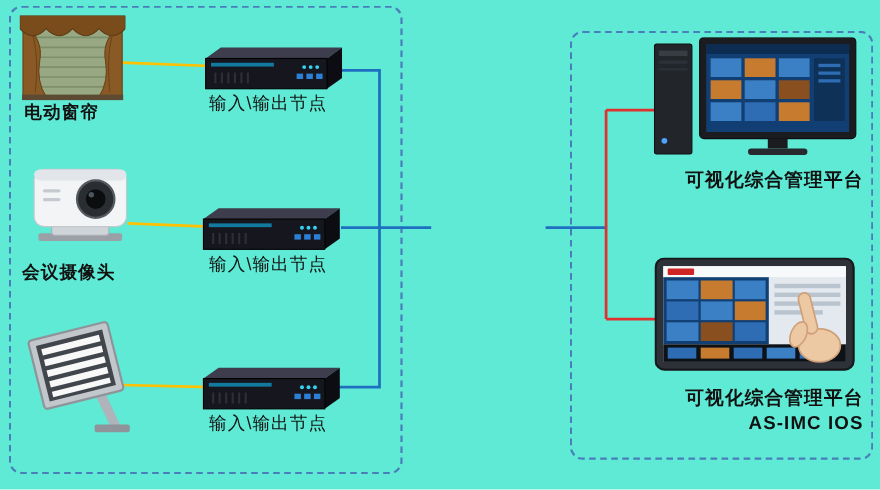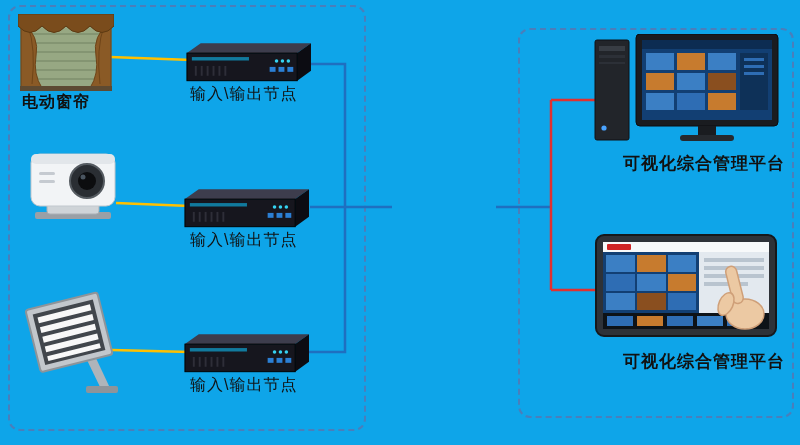--- a/index.html
+++ b/index.html
@@ -1,17 +1,17 @@
 <!DOCTYPE html>
 <html><head>
 <meta charset="utf-8">
 <style>
   html,body{margin:0;padding:0;background:#ffffff;}
   .canvas{
-    position:relative;width:800px;height:445px;background:#0ea5e9;
+    position:relative;width:800px;height:445px;background:#5eead4;
     font-family:"Liberation Sans","DejaVu Sans",sans-serif;overflow:hidden;
   }
   .dashed-box{
     position:absolute;border:2px dashed #4a7ebb;border-radius:12px;
     background:transparent;
   }
   .wires{position:absolute;left:0;top:0;z-index:1;}
   .icon{position:absolute;z-index:2;line-height:0;}
   .label{
     position:absolute;z-index:3;color:#111111;font-size:16px;font-weight:600;
@@ -99,20 +99,21 @@
       <rect x="22" y="55" width="52" height="11" rx="3" fill="#cfd4d8" stroke="#aab0b6"></rect>
       <rect x="6" y="6" width="84" height="52" rx="9" fill="#f2f4f6" stroke="#c2c8ce"></rect>
       <rect x="6" y="6" width="84" height="10" rx="5" fill="#e2e6ea"></rect>
       <circle cx="62" cy="33" r="17" fill="#2a2e33" stroke="#555b61" stroke-width="2"></circle>
       <circle cx="62" cy="33" r="9" fill="#0c0d0f"></circle>
       <circle cx="58" cy="29" r="2.5" fill="#4a5560"></circle>
       <rect x="14" y="24" width="16" height="3" rx="1.5" fill="#c5cad0"></rect>
       <rect x="14" y="32" width="16" height="3" rx="1.5" fill="#c5cad0"></rect>
     </svg>
   </div>
+  <div class="label" style="left:20px;top:238px;">会议摄像头</div>
 
   <div class="icon" style="left:181px;top:186px;">
     <svg width="128" height="42" viewBox="0 0 130 42">
       <polygon points="4,13 18,3 130,3 116,13" fill="#3d3d4d"></polygon>
       <polygon points="116,13 130,3 130,31 116,41" fill="#0c0c12"></polygon>
       <rect x="4" y="13" width="112" height="28" fill="#16161e" stroke="#000"></rect>
       <rect x="9" y="17" width="58" height="3.5" fill="#117a9e"></rect>
       <g stroke="#2e2e38" stroke-width="2">
         <line x1="13" y1="26" x2="13" y2="36"></line>
           <line x1="19" y1="26" x2="19" y2="36"></line>
@@ -245,15 +246,16 @@
 
       <g stroke="#cf9f78" stroke-width="1.5" fill="#ecc9a3">
         <ellipse cx="150" cy="80" rx="19" ry="15"></ellipse>
         <rect x="134" y="32" width="11" height="38" rx="5.5" transform="rotate(-14 139 51)"></rect>
         <ellipse cx="131" cy="70" rx="7" ry="12" transform="rotate(24 131 70)"></ellipse>
       </g>
     </svg>
   </div>
   <div class="platform-label" style="left:545px;top:350px;">
     <div>可视化综合管理平台</div>
+    <div>AS-IMC IOS</div>
   </div>
 
 </div>
 
 </body></html>

